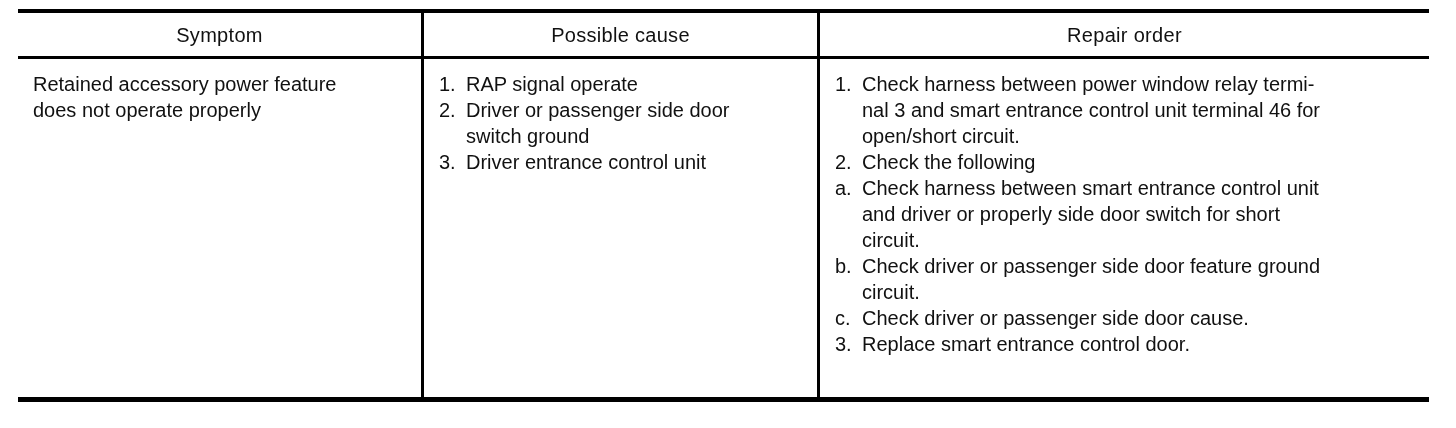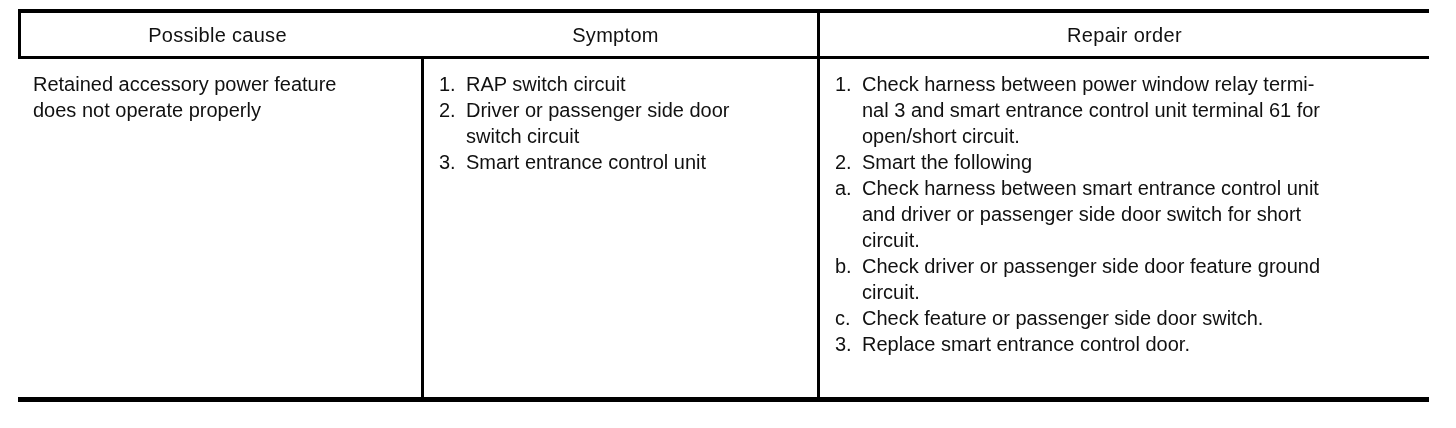--- a/index.html
+++ b/index.html
@@ -51,83 +51,83 @@
   .li-label { flex: 0 0 27px; }
   .li-text { flex: 1 1 auto; white-space: pre-line; }
 </style>
 </head>
 <body>
 
 <div class="page">
   <div class="tbl">
 
     <div class="row header-row">
+      <div class="cell c1 hcell">Symptom</div>
       <div class="cell c2 hcell">Possible cause</div>
-      <div class="cell c1 hcell">Symptom</div>
       <div class="cell c3 hcell">Repair order</div>
     </div>
 
     <div class="row body-row">
       <div class="cell c1 bcell">
         <div class="symptom-text">Retained accessory power feature
 does not operate properly</div>
       </div>
 
       <div class="cell c2 bcell">
         <div>
 
             <div class="li">
               <span class="li-label">1.</span>
-              <span class="li-text">RAP switch circuit</span>
+              <span class="li-text">RAP signal operate</span>
             </div>
 
             <div class="li">
               <span class="li-label">2.</span>
               <span class="li-text">Driver or passenger side door
-switch circuit</span>
+switch ground</span>
             </div>
 
             <div class="li">
               <span class="li-label">3.</span>
-              <span class="li-text">Smart entrance control unit</span>
+              <span class="li-text">Driver entrance control unit</span>
             </div>
           </div>
       </div>
 
       <div class="cell c3 bcell">
         <div>
 
             <div class="li">
               <span class="li-label">1.</span>
               <span class="li-text">Check harness between power window relay termi-
-nal 3 and smart entrance control unit terminal 61 for
+nal 3 and smart entrance control unit terminal 46 for
 open/short circuit.</span>
             </div>
 
             <div class="li">
               <span class="li-label">2.</span>
-              <span class="li-text">Smart the following</span>
+              <span class="li-text">Check the following</span>
             </div>
 
             <div class="li">
               <span class="li-label">a.</span>
               <span class="li-text">Check harness between smart entrance control unit
-and driver or passenger side door switch for short
+and driver or properly side door switch for short
 circuit.</span>
             </div>
 
             <div class="li">
               <span class="li-label">b.</span>
               <span class="li-text">Check driver or passenger side door feature ground
 circuit.</span>
             </div>
 
             <div class="li">
               <span class="li-label">c.</span>
-              <span class="li-text">Check feature or passenger side door switch.</span>
+              <span class="li-text">Check driver or passenger side door cause.</span>
             </div>
 
             <div class="li">
               <span class="li-label">3.</span>
               <span class="li-text">Replace smart entrance control door.</span>
             </div>
           </div>
       </div>
     </div>
 

